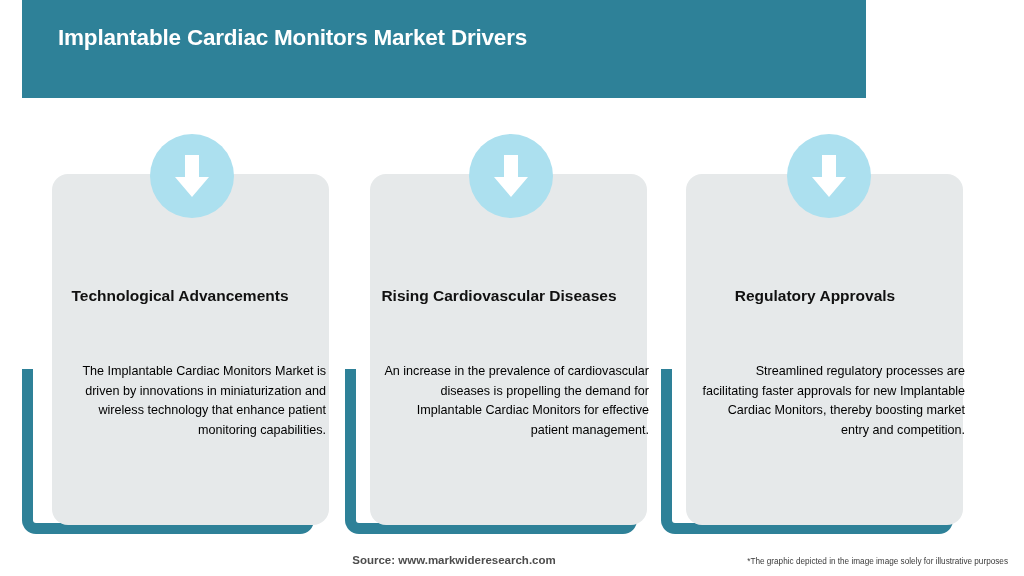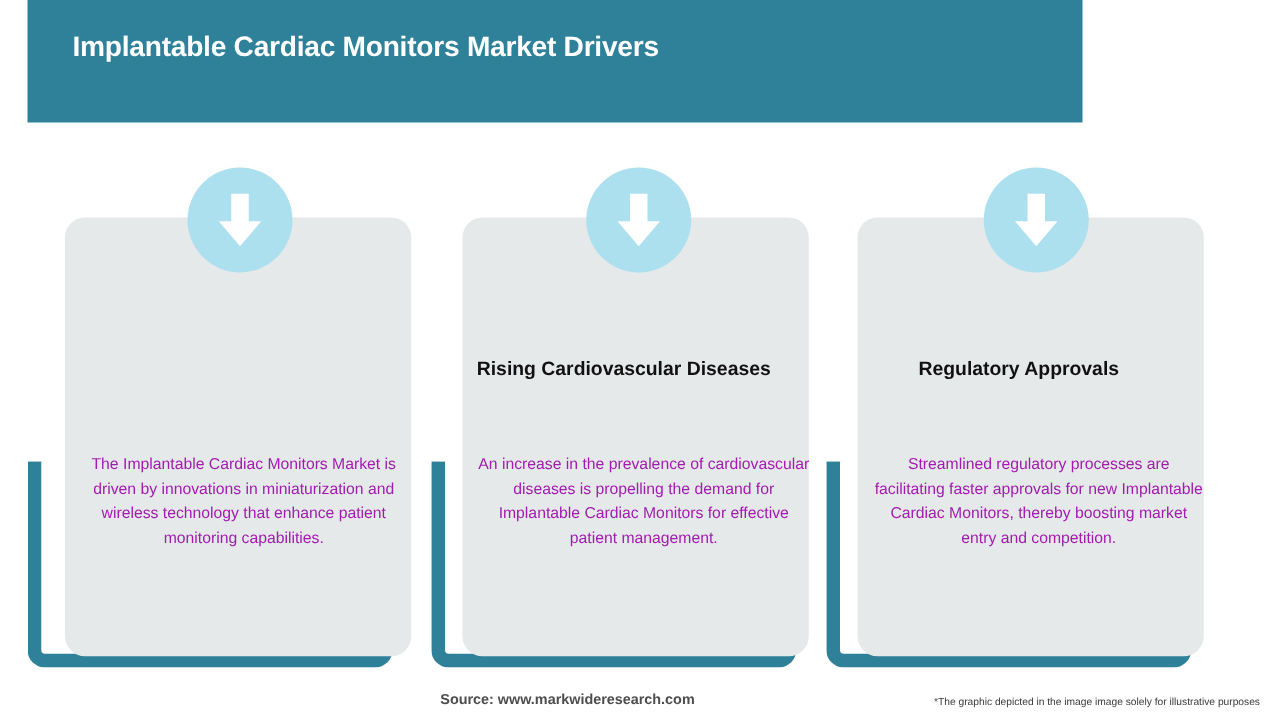--- a/index.html
+++ b/index.html
@@ -145,23 +145,23 @@
     box-sizing: border-box;
   }
   .card.c1 .card-title { left: 12px; width: 292px; }
   .card.c2 .card-title { left: 8px;  width: 292px; }
   .card.c3 .card-title { left: 8px;  width: 292px; }
 
   .card-body {
     position: absolute;
     top: 228px;
     font-size: 12.6px;
-    color: #a21caf;
+    color: #000000;
     line-height: 19.5px;
-    text-align: center;
+    text-align: right;
   }
   .card.c1 .card-body { left: 42px; width: 262px; }
   .card.c2 .card-body { left: 36px; width: 268px; }
   .card.c3 .card-body { left: 36px; width: 268px; }
 
   
   .source {
     position: absolute;
     left: 0;
     top: 554px;
@@ -191,20 +191,21 @@
 <div class="cards">
 
   <div class="card c1">
     <div class="card-frame"></div>
     <div class="card-panel"></div>
     <div class="card-icon">
       <svg width="42" height="50" viewBox="0 0 42 50">
         <path d="M14 4 L28 4 L28 26 L38 26 L21 46 L4 26 L14 26 Z" fill="#ffffff"></path>
       </svg>
     </div>
+    <div class="card-title">Technological Advancements</div>
     <div class="card-body">The Implantable Cardiac Monitors Market is driven by innovations in miniaturization and wireless technology that enhance patient monitoring capabilities.</div>
   </div>
 
   <div class="card c2">
     <div class="card-frame"></div>
     <div class="card-panel"></div>
     <div class="card-icon">
       <svg width="42" height="50" viewBox="0 0 42 50">
         <path d="M14 4 L28 4 L28 26 L38 26 L21 46 L4 26 L14 26 Z" fill="#ffffff"></path>
       </svg>

